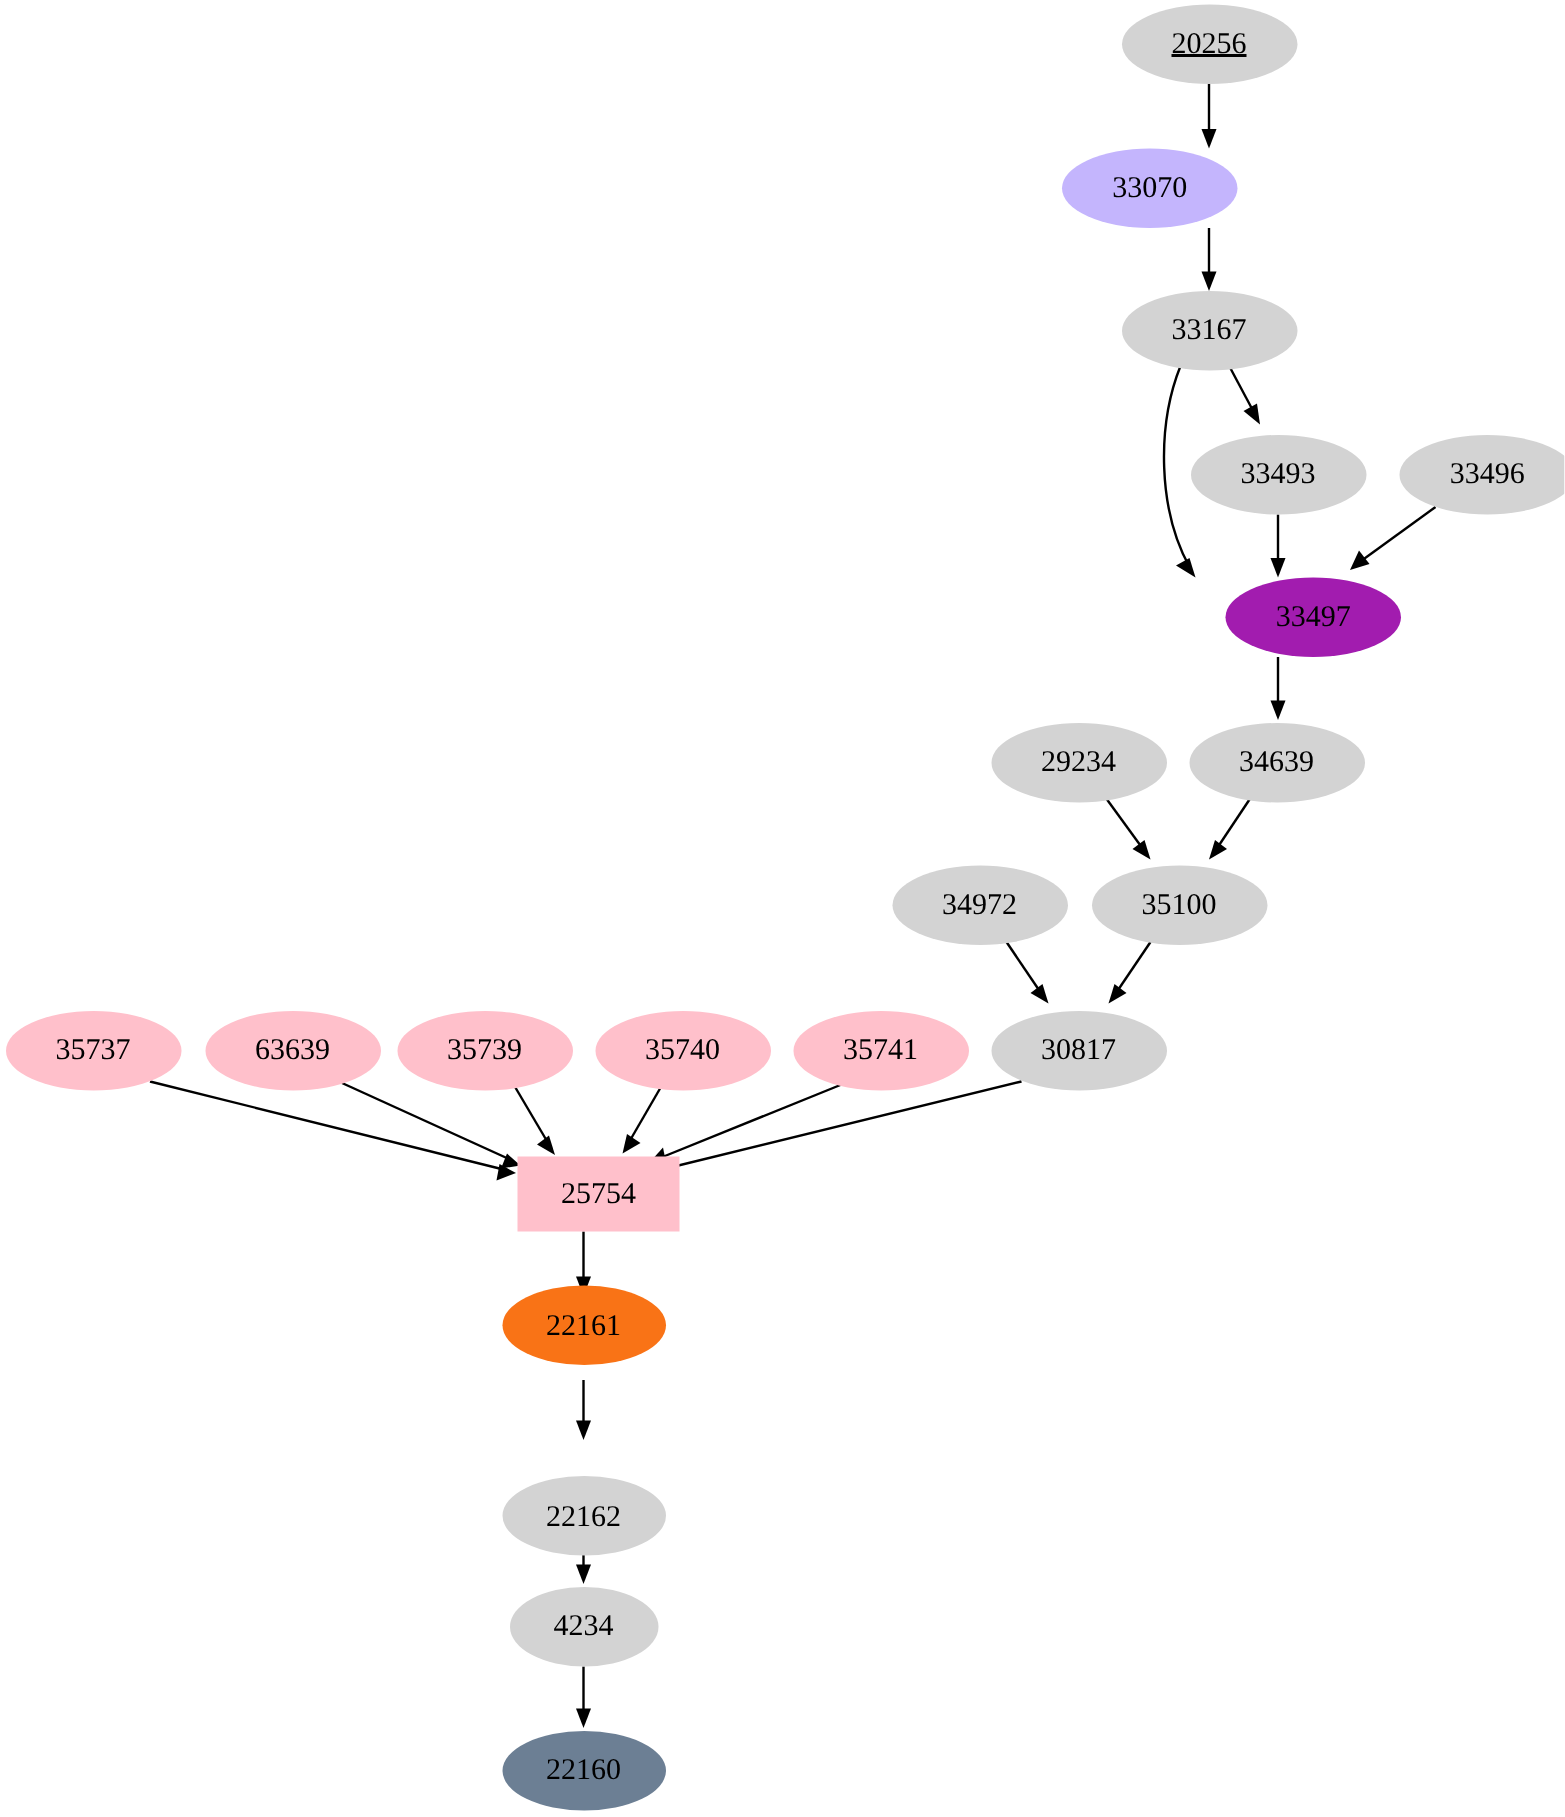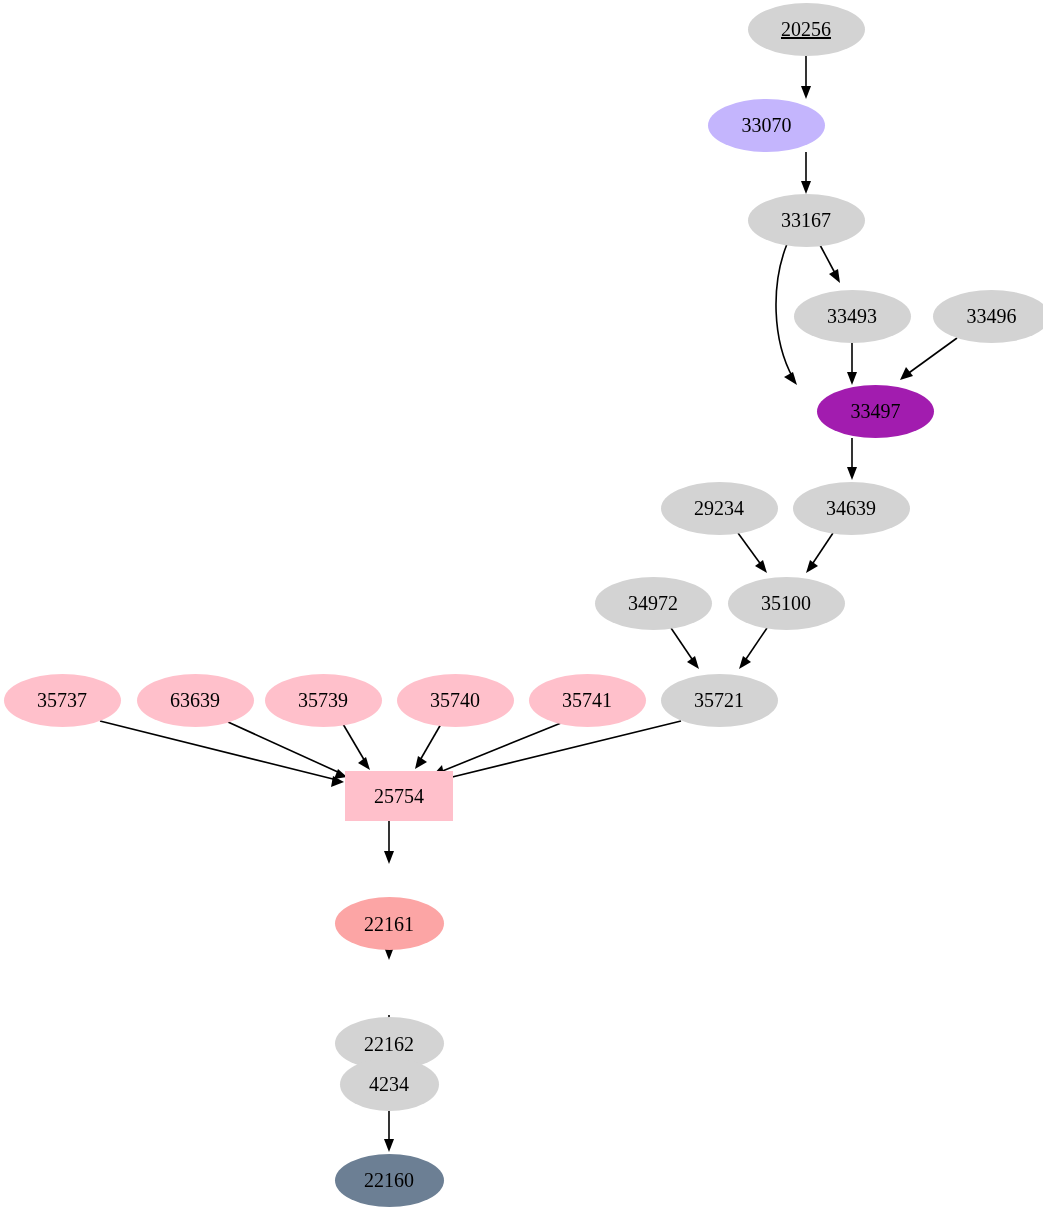--- a/index.html
+++ b/index.html
@@ -169,44 +169,44 @@
       <div class="node ellipse" style="left: 792.5px; top: 481.5px; width: 117px; height: 53px; background: rgb(211, 211, 211);">
         <span>34639</span>
       </div>
       <div class="node ellipse" style="left: 594.5px; top: 576.5px; width: 117px; height: 53px; background: rgb(211, 211, 211);">
         <span>34972</span>
       </div>
       <div class="node ellipse" style="left: 727.5px; top: 576.5px; width: 117px; height: 53px; background: rgb(211, 211, 211);">
         <span>35100</span>
       </div>
       <div class="node ellipse" style="left: 660.5px; top: 673.5px; width: 117px; height: 53px; background: rgb(211, 211, 211);">
-        <span>35721</span>
+        <span>30817</span>
       </div>
       <div class="node ellipse" style="left: 3.5px; top: 673.5px; width: 117px; height: 53px; background: rgb(255, 192, 203);">
         <span>35737</span>
       </div>
       <div class="node ellipse" style="left: 136.5px; top: 673.5px; width: 117px; height: 53px; background: rgb(255, 192, 203);">
         <span>63639</span>
       </div>
       <div class="node ellipse" style="left: 264.5px; top: 673.5px; width: 117px; height: 53px; background: rgb(255, 192, 203);">
         <span>35739</span>
       </div>
       <div class="node ellipse" style="left: 396.5px; top: 673.5px; width: 117px; height: 53px; background: rgb(255, 192, 203);">
         <span>35740</span>
       </div>
       <div class="node ellipse" style="left: 528.5px; top: 673.5px; width: 117px; height: 53px; background: rgb(255, 192, 203);">
         <span>35741</span>
       </div>
       <div class="node box" style="left: 345px; top: 771px; width: 108px; height: 50px; background: rgb(255, 192, 203);">
         <span>25754</span>
       </div>
-      <div class="node ellipse" style="left: 334.5px; top: 897px; width: 109px; height: 53px; background: #fca5a5;">
+      <div class="node ellipse" style="left: 334.5px; top: 857px; width: 109px; height: 53px; background: #f97316;">
         <span>22161</span>
       </div>
-      <div class="node ellipse" style="left: 334.5px; top: 1017px; width: 109px; height: 53px; background: rgb(211, 211, 211);">
+      <div class="node ellipse" style="left: 334.5px; top: 984px; width: 109px; height: 53px; background: rgb(211, 211, 211);">
         <span>22162</span>
       </div>
       <div class="node ellipse" style="left: 339.5px; top: 1057.5px; width: 99px; height: 53px; background: rgb(211, 211, 211);">
         <span>4234</span>
       </div>
       <div class="node ellipse" style="left: 334.5px; top: 1153.5px; width: 109px; height: 53px; background: rgb(108, 127, 148);">
         <span>22160</span>
       </div>
     </div>
 

